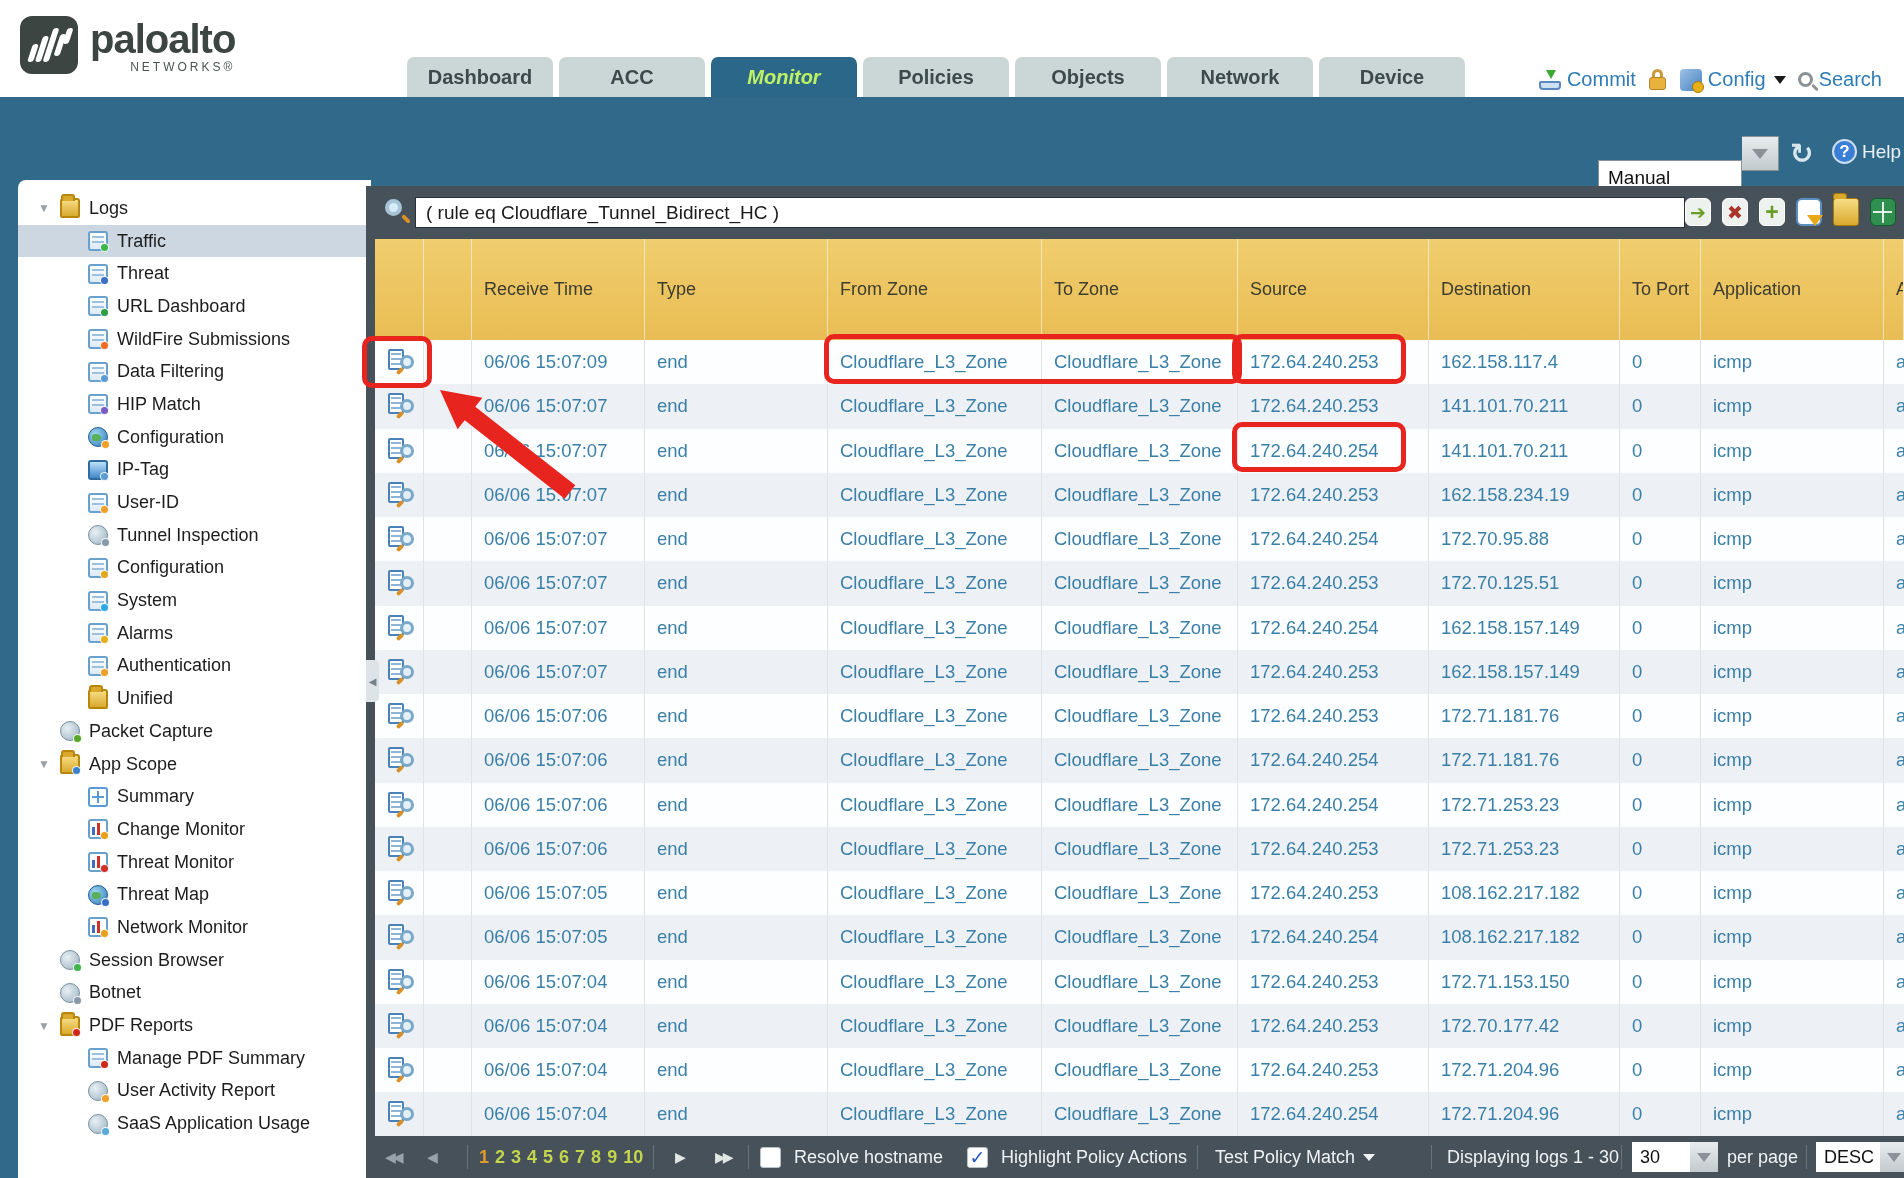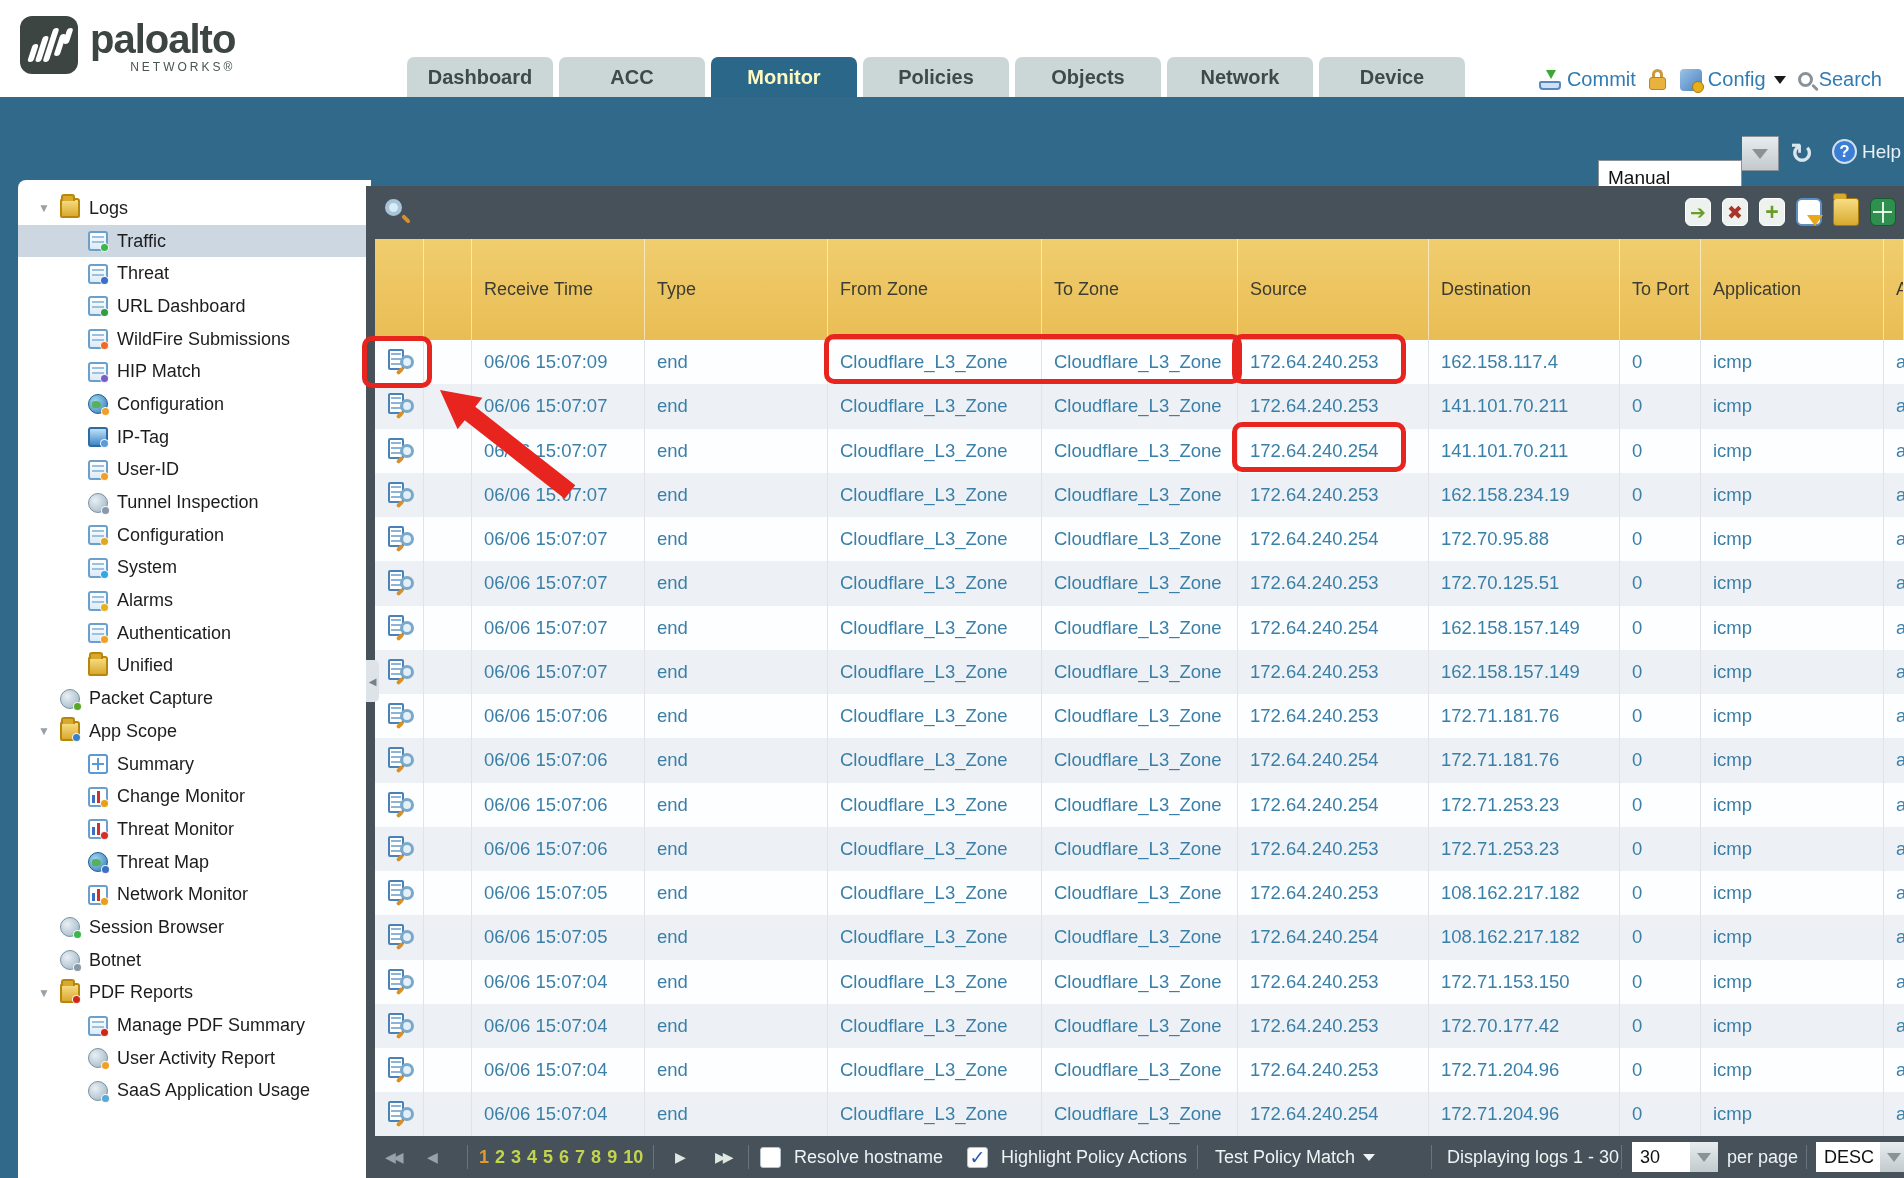--- a/index.html
+++ b/index.html
@@ -18,21 +18,21 @@
   .logo-mark i:nth-child(4){ left:37px; top:18px; height:22px; }
   .logo-mark i:nth-child(5){ left:45px; top:12px; height:16px; }
   .logo-text { margin-left:12px; }
   .logo-name { font-size:40px; font-weight:bold; color:#3d4543; letter-spacing:-1px; line-height:46px; }
   .logo-sub { font-size:12px; color:#4a5452; letter-spacing:3px; text-align:right; margin-top:-2px; }
 
   .tabs { position:absolute; left:407px; top:57px; display:flex; gap:6px; }
   .tab { width:146px; height:40px; background:#cbd7d7; border-radius:7px 7px 0 0;
     display:flex; align-items:center; justify-content:center; font-size:20px; font-weight:bold;
     color:#3d4a4b; cursor:pointer; }
-  .tab.active { background:#2b6789; color:#fef9c3; }
+  .tab.active { background:#2b6789; color:#bef264;font-style:italic; }
 
   .utilities { position:absolute; right:22px; top:68px; display:flex; align-items:center; gap:12px;
     font-size:20px; color:#2f7cb5; }
   .util { display:flex; align-items:center; gap:6px; cursor:pointer; }
   .commit-icon { width:22px; height:20px; position:relative; }
   .commit-icon .tray { position:absolute; left:0; bottom:0; width:22px; height:9px; background:#cfe0f5;
     border:2px solid #5a87c0; border-radius:2px 2px 4px 4px; }
   .commit-icon .arr { position:absolute; left:7px; top:0; width:0; height:0;
     border-left:5px solid transparent; border-right:5px solid transparent; border-top:9px solid #3aa832; }
   .lock-icon { width:20px; height:22px; position:relative; }
@@ -271,20 +271,27 @@
         <div class="titem lvl1">
           <span class="tri"></span>
           <span class="ticon ti-doc">
             <span class="badge" style="background: rgb(240, 106, 33);"></span>
           </span>
           <span>WildFire Submissions</span>
         </div>
         <div class="titem lvl1">
           <span class="tri"></span>
           <span class="ticon ti-doc">
+            <span class="badge" style="background: rgb(91, 155, 213);"></span>
+          </span>
+          <span>Data Filtering</span>
+        </div>
+        <div class="titem lvl1">
+          <span class="tri"></span>
+          <span class="ticon ti-doc">
             <span class="badge" style="background: rgb(122, 92, 198);"></span>
           </span>
           <span>HIP Match</span>
         </div>
         <div class="titem lvl1">
           <span class="tri"></span>
           <span class="ticon ti-globe">
             <span class="badge" style="background: rgb(240, 160, 40);"></span>
           </span>
           <span>Configuration</span>
@@ -432,20 +439,21 @@
           </span>
           <span>SaaS Application Usage</span>
         </div>
       </div>
   </div>
   <div class="collapse-handle">◀</div>
 
   <div class="panel">
     <div class="filterbar">
       <span class="filter-mag"></span>
+      <input class="filter-input" value="( rule eq Cloudflare_Tunnel_Bidirect_HC )" style="">
       <div class="fbtns">
         <div class="fbtn halo apply">➔</div>
         <div class="fbtn halo clear">✖</div>
         <div class="fbtn halo add">+</div>
         <div class="fbtn builder"></div>
         <div class="fbtn folder"></div>
         <div class="fbtn export"></div>
       </div>
     </div>
 

